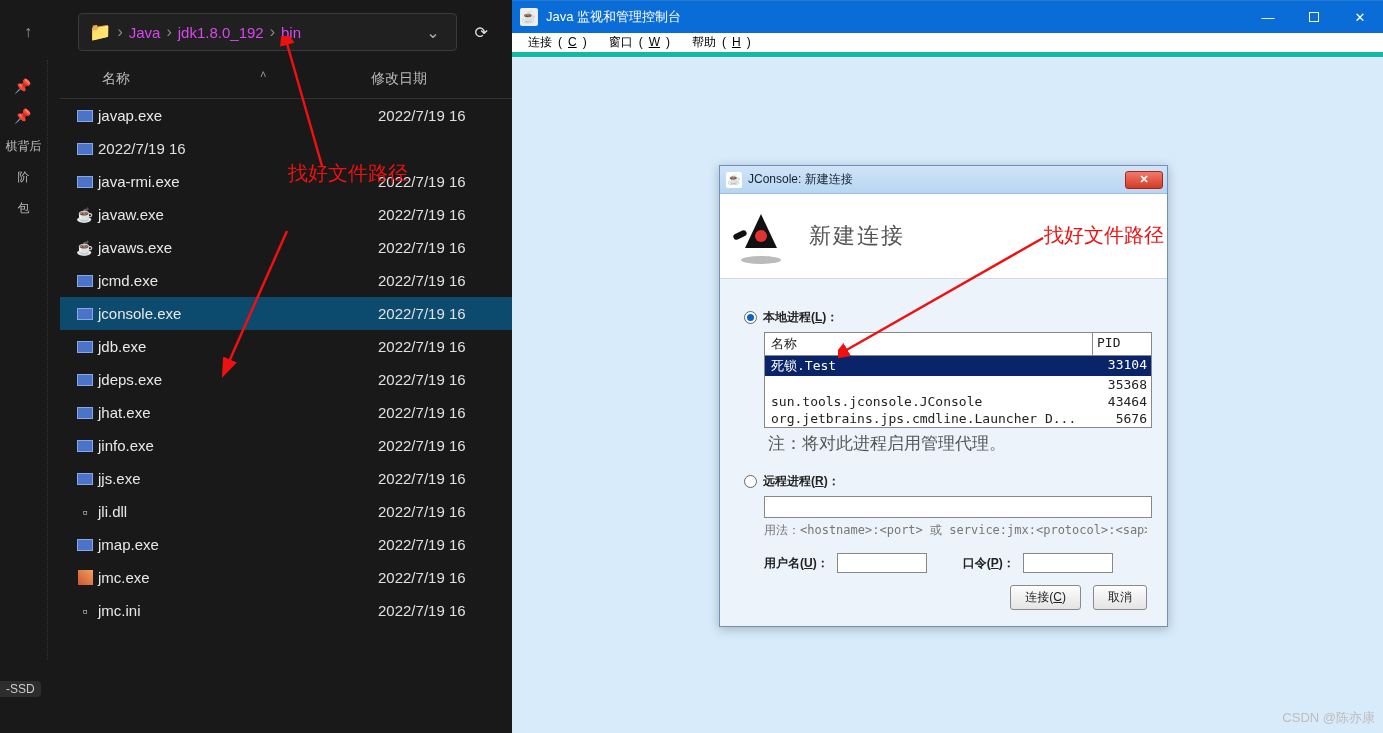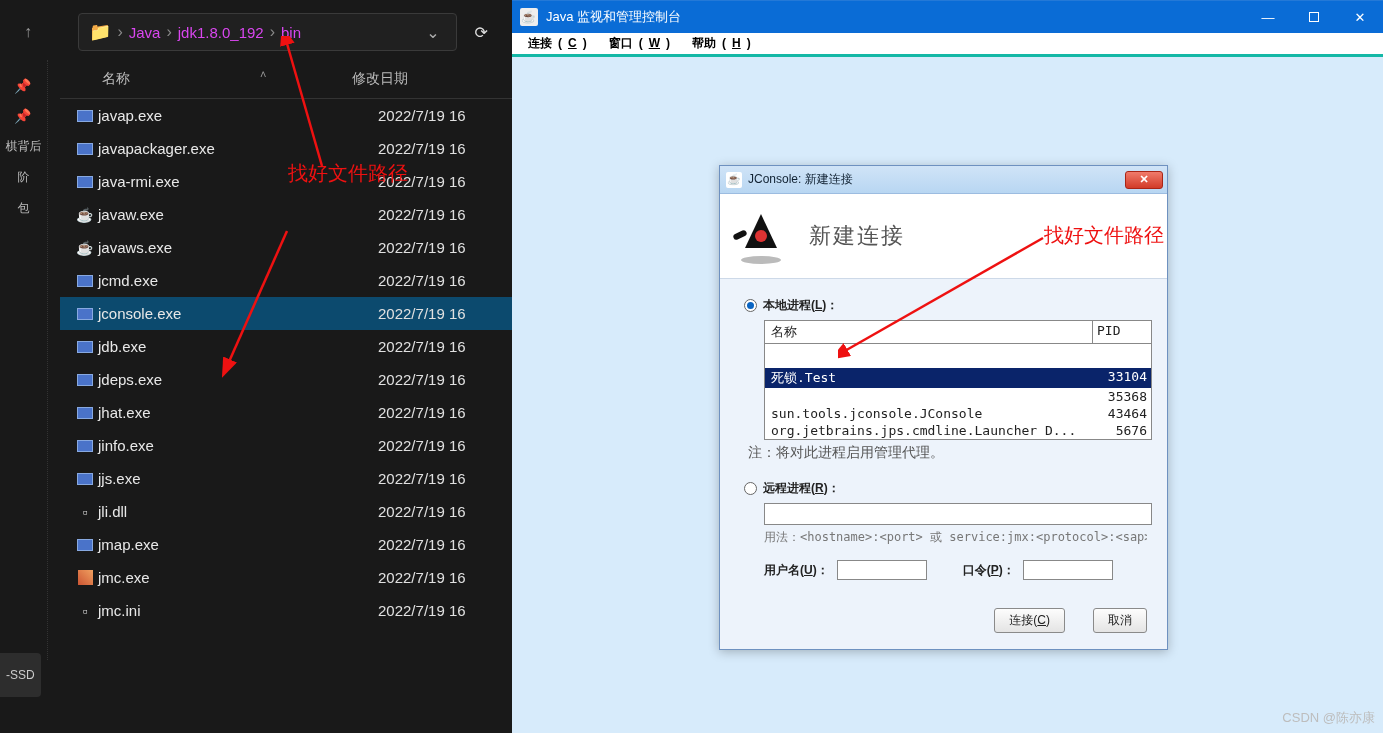--- a/index.html
+++ b/index.html
@@ -32,31 +32,31 @@
     position:absolute; left:0; top:60px; width:48px; height:600px;
     display:flex; flex-direction:column; align-items:center; gap:14px;
     padding-top:18px; color:#bbb; font-size:14px;
     border-right:1px dotted #333;
   }
   .pinned-col .pin { font-size:14px;}
   .pinned-col .txt { font-size:12px; writing-mode:horizontal-tb;}
   .ssd-tag {
     position:absolute; left:0; bottom:36px;
     background:#2d2d2d; color:#ccc; font-size:12px;
-    padding:15px 6px; border-radius:0 4px 4px 0;
+    padding:1px 6px; border-radius:0 4px 4px 0;
   }
   .file-area { position:absolute; left:60px; top:60px; right:0; bottom:0; }
   .file-header {
     display:flex; color:#bbb; font-size:14px;
     padding:10px 12px; border-bottom:1px solid #333;
     position:relative;
   }
   .col-name { flex:0 0 280px; padding-left:30px;}
   .sort-chev { position:absolute; left:200px; top:8px; color:#999; font-size:11px;}
-  .col-date { flex:1;}
+  .col-date { flex:1;margin-left:19px;}
   .file-list {}
   .file-row {
     display:flex; align-items:center;
     padding:8px 12px; font-size:15px; color:#e8e8e8;
     cursor:pointer;
   }
   .file-row.selected { background:#0c4a6e; }
   .file-row .icon { width:26px; display:inline-flex; justify-content:center;}
   .file-row .fname { flex:0 0 280px;}
   .file-row .fdate { flex:1; color:#e0e0e0;}
@@ -77,23 +77,23 @@
     height:32px; background:#0a6cd6; color:#fff;
     display:flex; align-items:center; padding-left:8px;
     font-size:13px;
   }
   .jtitlebar .jicon { width:18px; height:18px; background:#eee; margin-right:8px; display:inline-flex; align-items:center; justify-content:center; color:#c0641c; font-size:12px; border-radius:2px;}
   .jtitlebar .title { flex:1;}
   .winbtns { display:flex; height:100%;}
   .winbtn { width:46px; display:flex; align-items:center; justify-content:center; color:#fff; cursor:pointer;}
   .winbtn .sq { width:10px; height:10px; border:1px solid #fff;}
   .jmenu {
-    height:24px; background:#fff; border-bottom:3px solid #14b8a6;
+    height:24px; background:#fff; border-bottom:5px solid #14b8a6;
     display:flex; align-items:center; font-size:12px; color:#000;
-    padding-left:4px; gap:4px;font-weight:bold;
+    padding-left:4px; gap:4px;
   }
   .jmenu span { padding:2px 6px; cursor:pointer;}
   .mnuline { text-decoration:underline;}
   .jbody { flex:1; position:relative; background:#d7ebfb;}
   
   .dlg {
     position:absolute; left:207px; top:108px;
     width:449px;
     background:#edf3fb; border:1px solid #6e91c0;
     box-shadow: 0 2px 10px rgba(0,0,0,.25);
@@ -121,43 +121,43 @@
   }
   .dukeimg { width:56px; height:56px; position:relative;}
   .duke-body { position:absolute; left:12px; top:6px; width:0;height:0;
     border-left:16px solid transparent; border-right:16px solid transparent;
     border-bottom:34px solid #111;}
   .duke-nose { position:absolute; left:22px; top:22px; width:12px; height:12px; background:#d33; border-radius:50%;}
   .duke-arm { position:absolute; left:0; top:24px; width:14px; height:6px; background:#111; border-radius:3px; transform:rotate(-25deg);}
   .duke-shadow{ position:absolute; left:8px; bottom:0; width:40px; height:8px; background:#bbb; border-radius:50%;}
   .dlghdr-title { font-size:22px; color:#555; font-family:"Microsoft YaHei"; letter-spacing:2px;}
   .dlgbody { padding:14px 20px 16px 24px; font-size:12px; color:#222;}
-  .radio-row { display:flex; align-items:center; gap:6px; margin:4px 0 6px;}
+  .radio-row { display:flex; align-items:center; gap:6px; margin:16px 0 6px;}
   .radio { width:13px; height:13px; border:1px solid #666; border-radius:50%; display:inline-flex; align-items:center; justify-content:center; background:#fff;}
   .radio.checked::after { content:""; width:7px; height:7px; background:#0a64c2; border-radius:50%;}
   .proc-box {
     border:1px solid #888; background:#fff;
     margin-left:20px; width:388px;
   }
   .proc-head { display:flex; font-family:"SimSun","NSimSun",monospace; font-size:13px; border-bottom:1px solid #888;}
   .proc-head .ph-name { flex:1; padding:2px 6px; border-right:1px solid #888;}
   .proc-head .ph-pid { width:58px; padding:2px 4px; text-align:left;}
   .proc-row { display:flex; font-family:"SimSun","NSimSun",monospace; font-size:13px;}
-  .proc-row.sel { background:#0a246a; color:#fff;margin-top:24px;}
+  .proc-row.sel { background:#0a246a; color:#fff;}
   .proc-row .pn { flex:1; padding:1px 6px; white-space:nowrap; overflow:hidden;}
   .proc-row .pp { width:58px; padding:1px 4px; text-align:right;}
-  .note { color:#555; font-size:14px; margin-left:4px; margin-top:4px; font-family:"SimSun",sans-serif;}
+  .note { color:#555; font-size:17px; margin-left:24px; margin-top:4px; font-family:"SimSun",sans-serif;}
   .remote-input {
     margin-left:20px; width:388px; height:22px;
     border:1px solid #888; background:#fff;
   }
   .usage { color:#777; font-size:12px; margin-left:20px; margin-top:4px; font-family:"SimSun",monospace; white-space:nowrap; overflow:hidden;}
   .cred-row { display:flex; align-items:center; gap:8px; margin-left:20px; margin-top:14px; font-size:12px;}
   .cred-row input { width:90px; height:20px; border:1px solid #888; background:#fff;}
-  .dlgbtns { display:flex; justify-content:flex-end; gap:28px; margin-top:28px;}
+  .dlgbtns { display:flex; justify-content:flex-end; gap:12px; margin-top:12px;}
   .dlgbtn {
     padding:3px 14px; font-size:12px;
     background:linear-gradient(#fdfdfd,#e4e4e4);
     border:1px solid #8a8a8a; border-radius:3px; cursor:pointer;
   }
   
   .anno { position:absolute; color:#e11; font-size:20px; font-family:"Microsoft YaHei"; font-weight:500; pointer-events:none;}
   svg.arrow { position:absolute; pointer-events:none;}
   .watermark { position:absolute; right:8px; bottom:6px; color:#bdbdbd; font-size:13px;}
 </style>
@@ -199,21 +199,20 @@
           <span class="icon">
             <span class="i-exe"></span>
           </span>
           <span class="fname">javap.exe</span>
           <span class="fdate">2022/7/19 16</span>
         </div>
         <div class="file-row">
           <span class="icon">
             <span class="i-exe"></span>
           </span>
-          <span class="fname">javapackager.exe</span>
           <span class="fdate">2022/7/19 16</span>
         </div>
         <div class="file-row">
           <span class="icon">
             <span class="i-exe"></span>
           </span>
           <span class="fname">java-rmi.exe</span>
           <span class="fdate">2022/7/19 16</span>
         </div>
         <div class="file-row">

